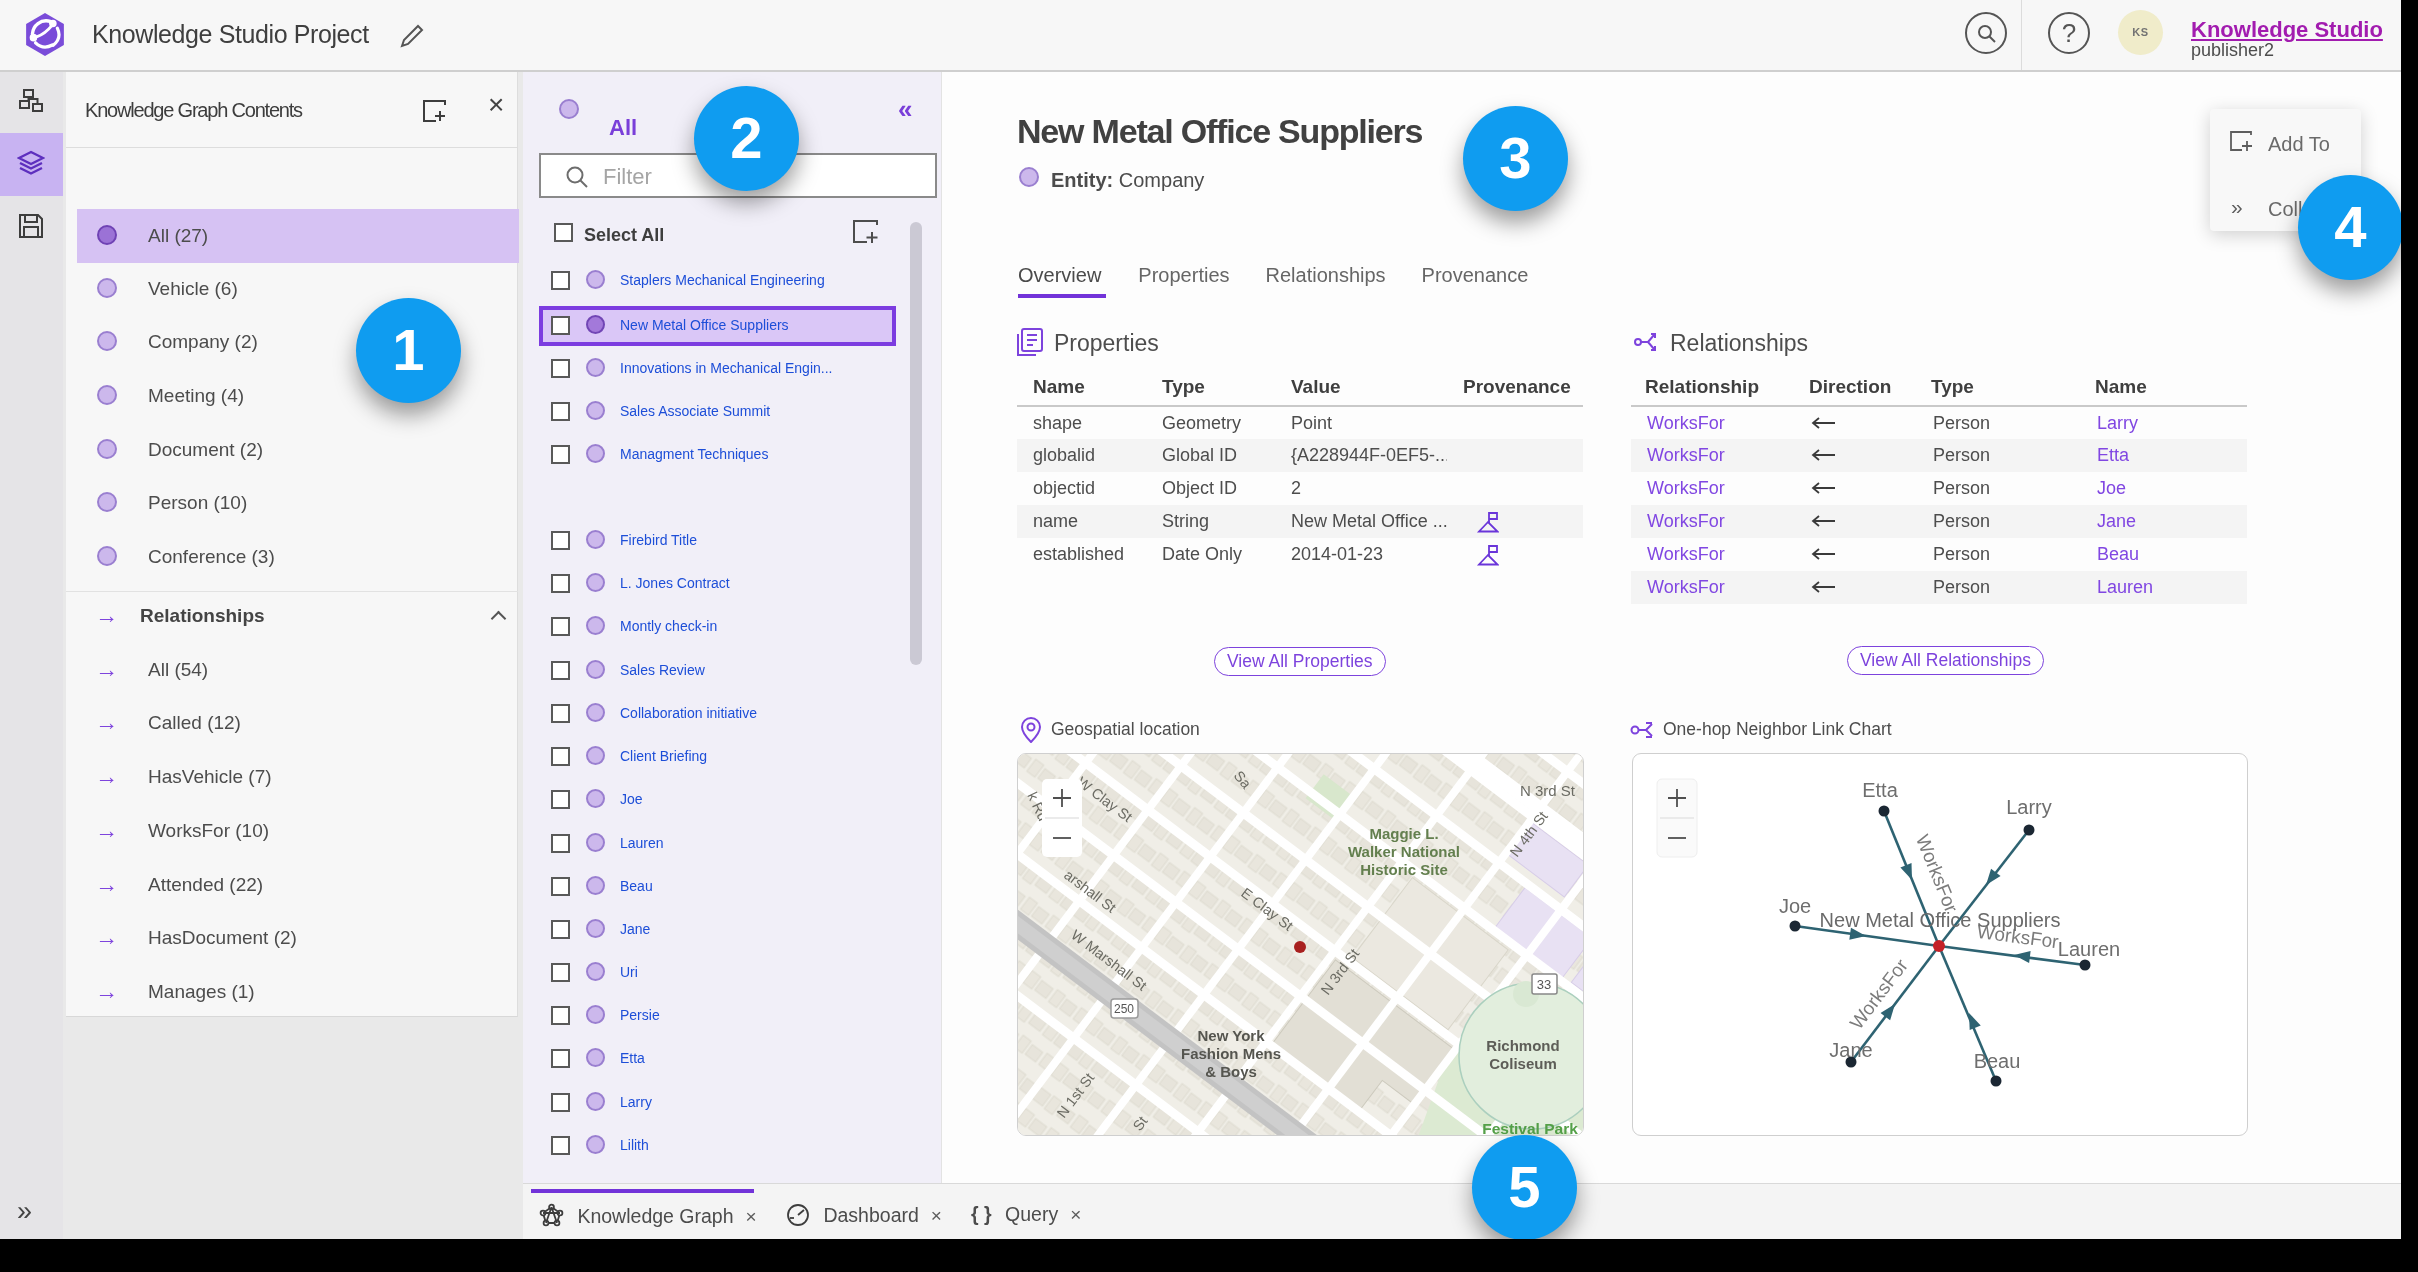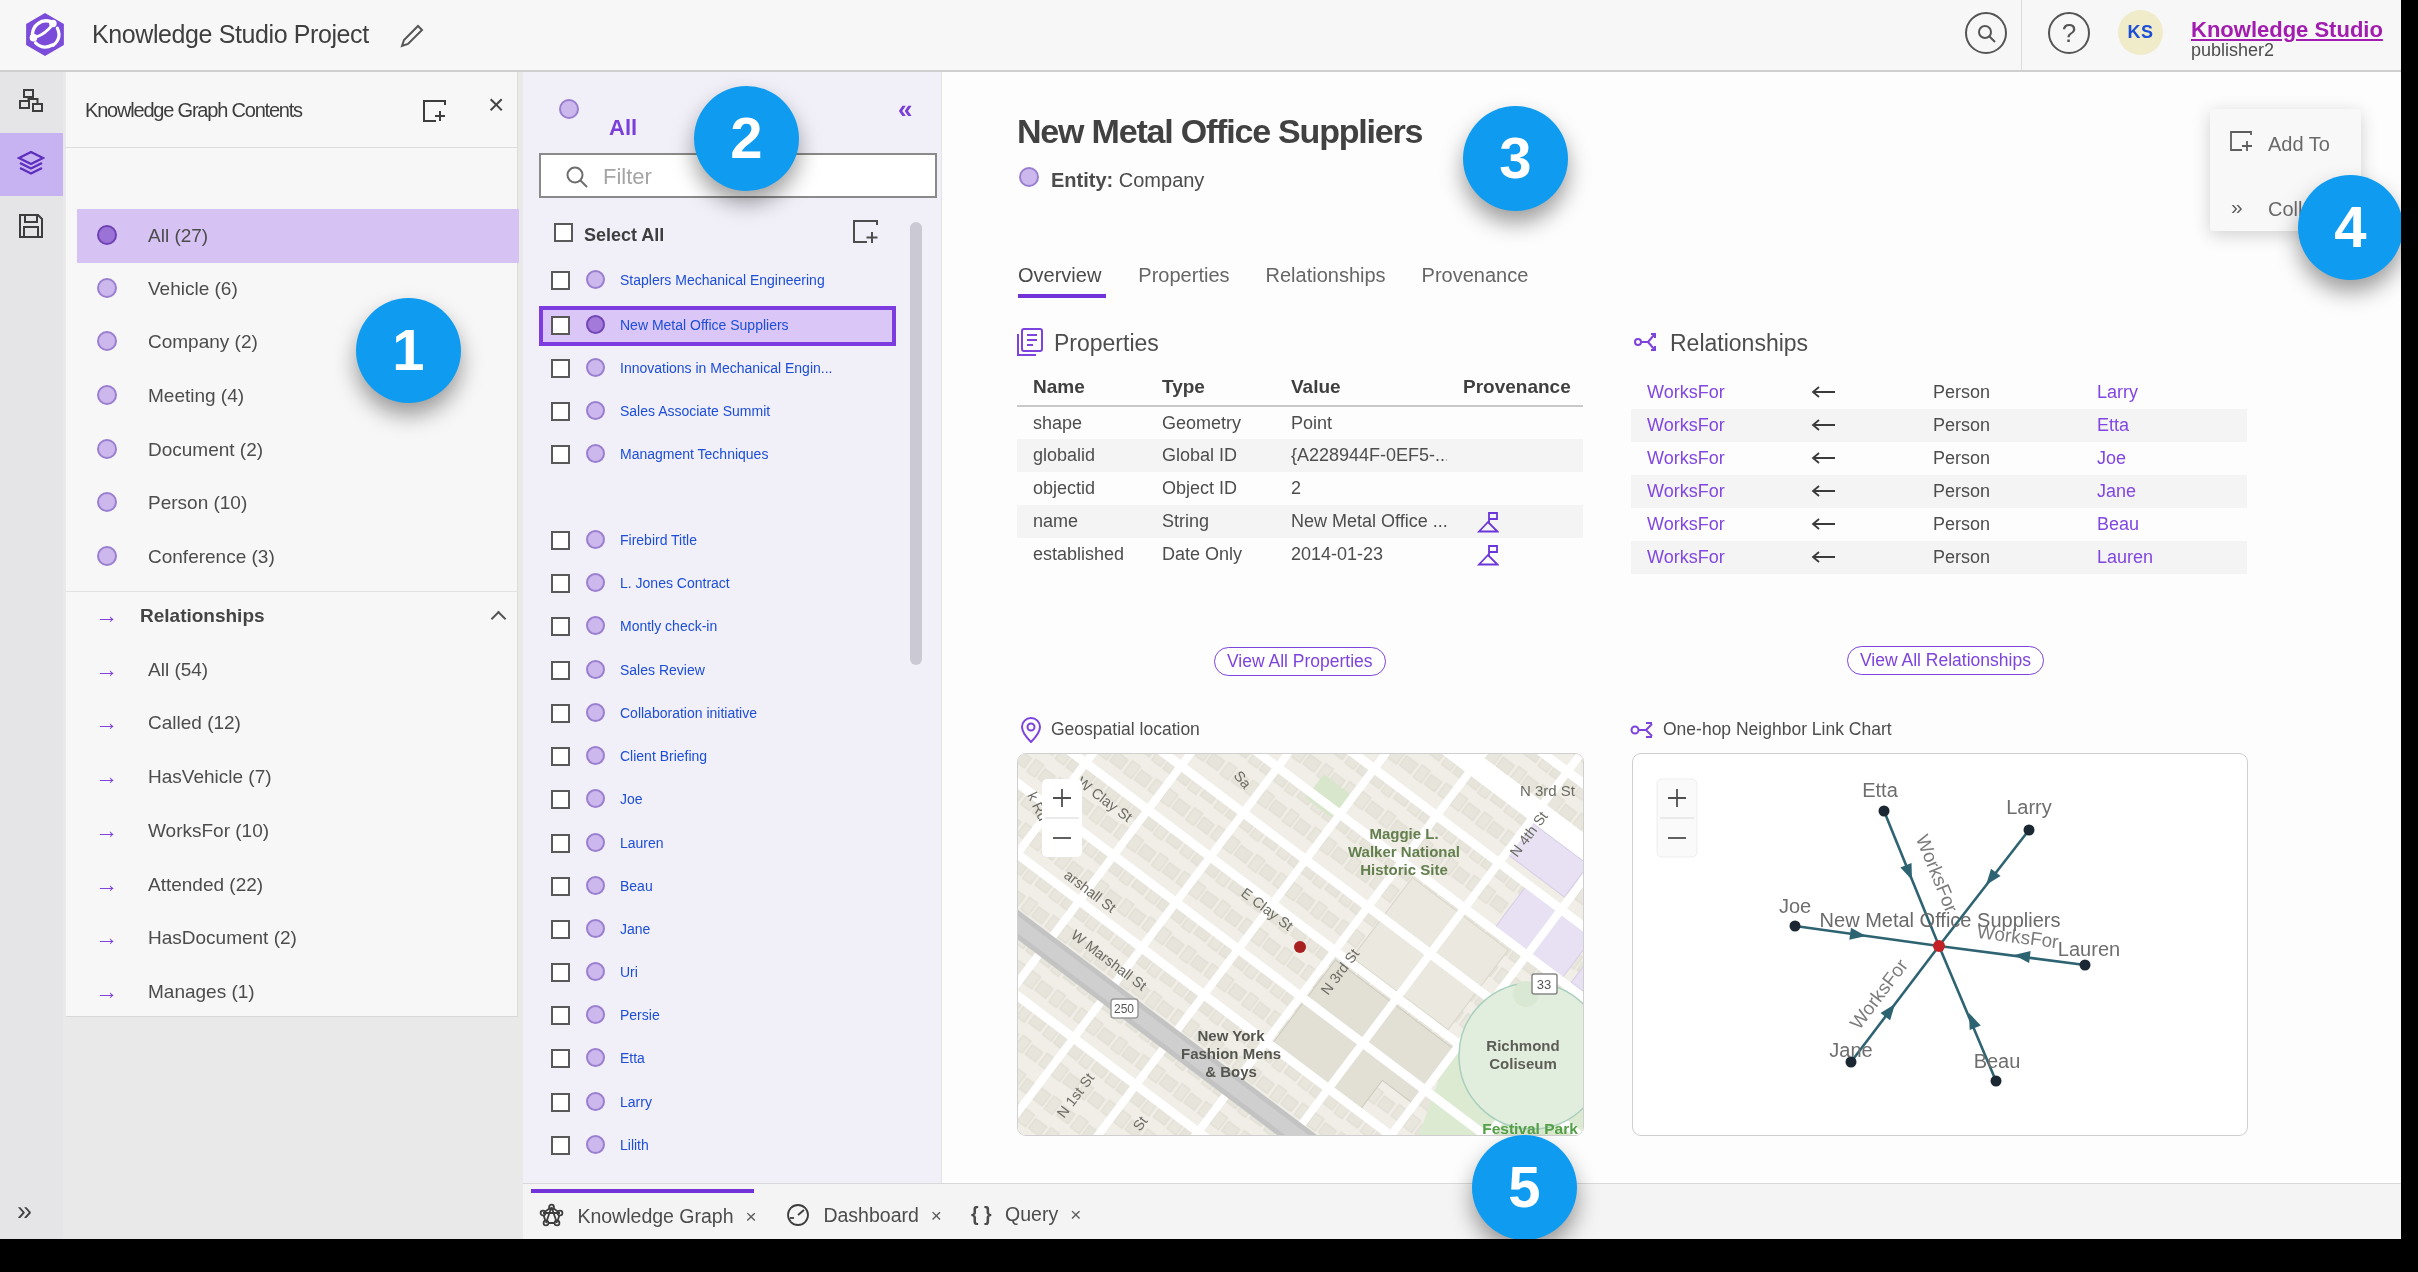--- a/index.html
+++ b/index.html
@@ -7,21 +7,21 @@
   body { font-family:"Liberation Sans", sans-serif; }
   #app { position:relative; width:2418px; height:1272px; background:#000; }
   #ui { position:absolute; left:0; top:0; width:2401px; height:1239px; background:#e9e9e9; overflow:hidden; }
   .abs { position:absolute; }
 
   
   #hdr { position:absolute; left:0; top:0; width:2401px; height:72px; background:#f7f7f7; border-bottom:2px solid #cfcfcf; }
   #hdr .title { position:absolute; left:92px; top:20px; font-size:25px; font-weight:500; color:#3f3f3f; letter-spacing:-0.4px;}
   #hdr .vdiv { position:absolute; left:2021px; top:0; width:1px; height:70px; background:#dcdcdc; }
   .circbtn { position:absolute; width:42px; height:42px; border:2px solid #555; border-radius:50%; top:12px; }
-  #avatar { position:absolute; left:2118px; top:10px; width:45px; height:45px; border-radius:50%; background:#f0ecca; color:#1d4ed8; font-size:18px; font-weight:bold; text-align:center; line-height:45px; letter-spacing:0.5px;}
+  #avatar { position:absolute; left:2118px; top:10px; width:45px; height:45px; border-radius:50%; background:#f0ecca; color:#737373; font-size:11px; font-weight:bold; text-align:center; line-height:45px; letter-spacing:0.5px;}
   #acct1 { position:absolute; left:2191px; top:17px; font-size:22px; font-weight:600; color:#a21caf;text-decoration:underline; }
   #acct2 { position:absolute; left:2191px; top:40px; font-size:18px; color:#4d4d4d; }
 
   
   #rail { position:absolute; left:0; top:72px; width:63px; height:1167px; background:#e5e4e7; }
   #rail .active { position:absolute; left:0; top:61px; width:63px; height:63px; background:#c8b3f2; }
 
   
   #kgc { position:absolute; left:66px; top:72px; width:452px; height:945px; background:#f7f7f7; border-right:1px solid #dddddd; border-bottom:1px solid #d8d8d8;}
   #kgc .phdr { position:absolute; left:0; top:0; width:100%; height:76px; border-bottom:1px solid #ddd; }
@@ -438,20 +438,26 @@
     </svg>
     <div class="sechdr" style="left:728px;top:258px;">Relationships</div>
     <table class="dt abs" style="left:689px;top:304px;width:616px;">
       <colgroup>
             <col style="width:164px">
             <col style="width:122px">
             <col style="width:164px">
             <col style="width:166px">
           </colgroup>
       <tbody>
+            <tr>
+              <th style="padding-left:14px;">Relationship</th>
+              <th style="padding-left:14px;">Direction</th>
+              <th style="padding-left:14px;">Type</th>
+              <th style="padding-left:14px;">Name</th>
+            </tr>
       <tr>
               <td class="plink">WorksFor</td>
               <td class="dir"><svg width="25" height="12" viewBox="0 0 25 12">
                   <path d="M24 6 L2 6 M8 1 L2 6 L8 11" stroke="#3b3b3b" stroke-width="1.8" fill="none"></path>
                 </svg></td>
               <td>Person</td>
               <td class="plink">Larry</td>
             </tr>
       <tr class="z">
               <td class="plink">WorksFor</td>

